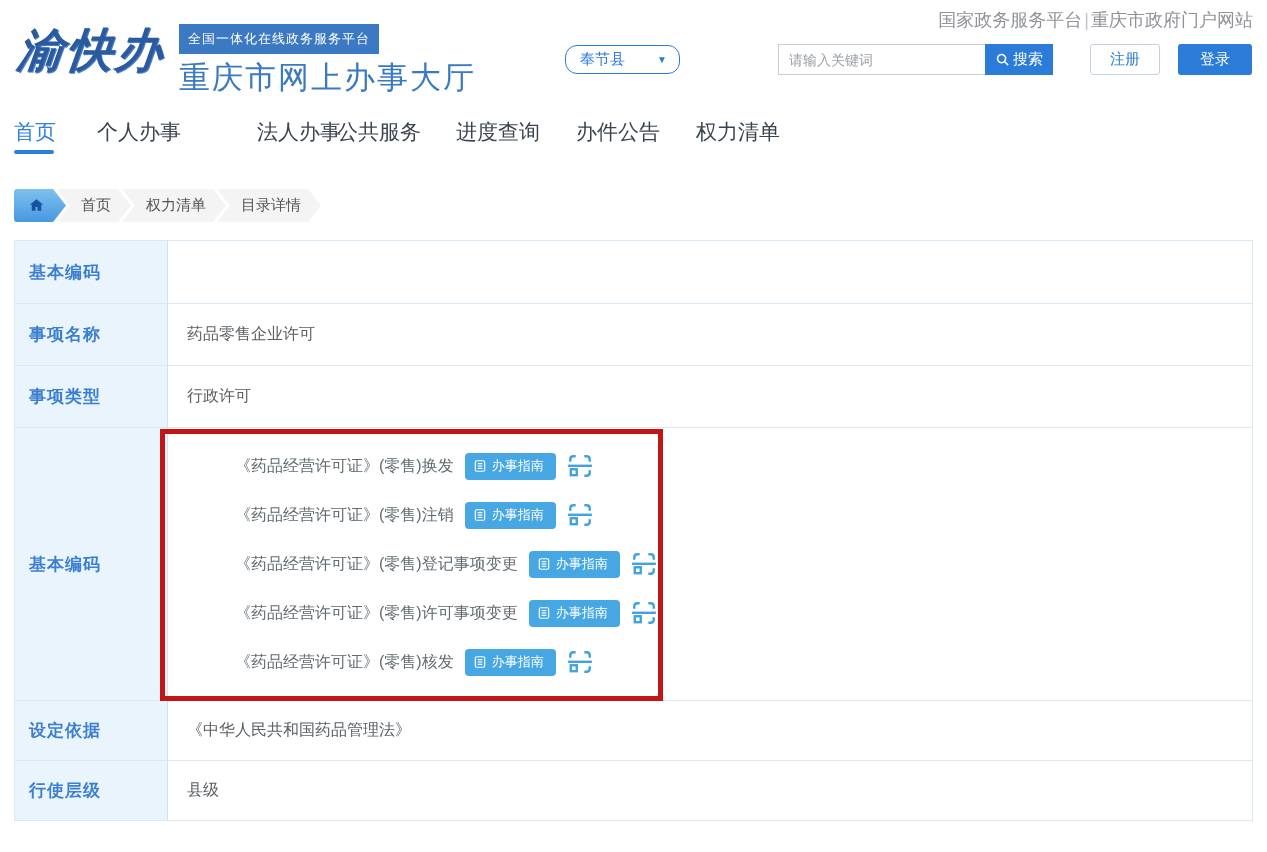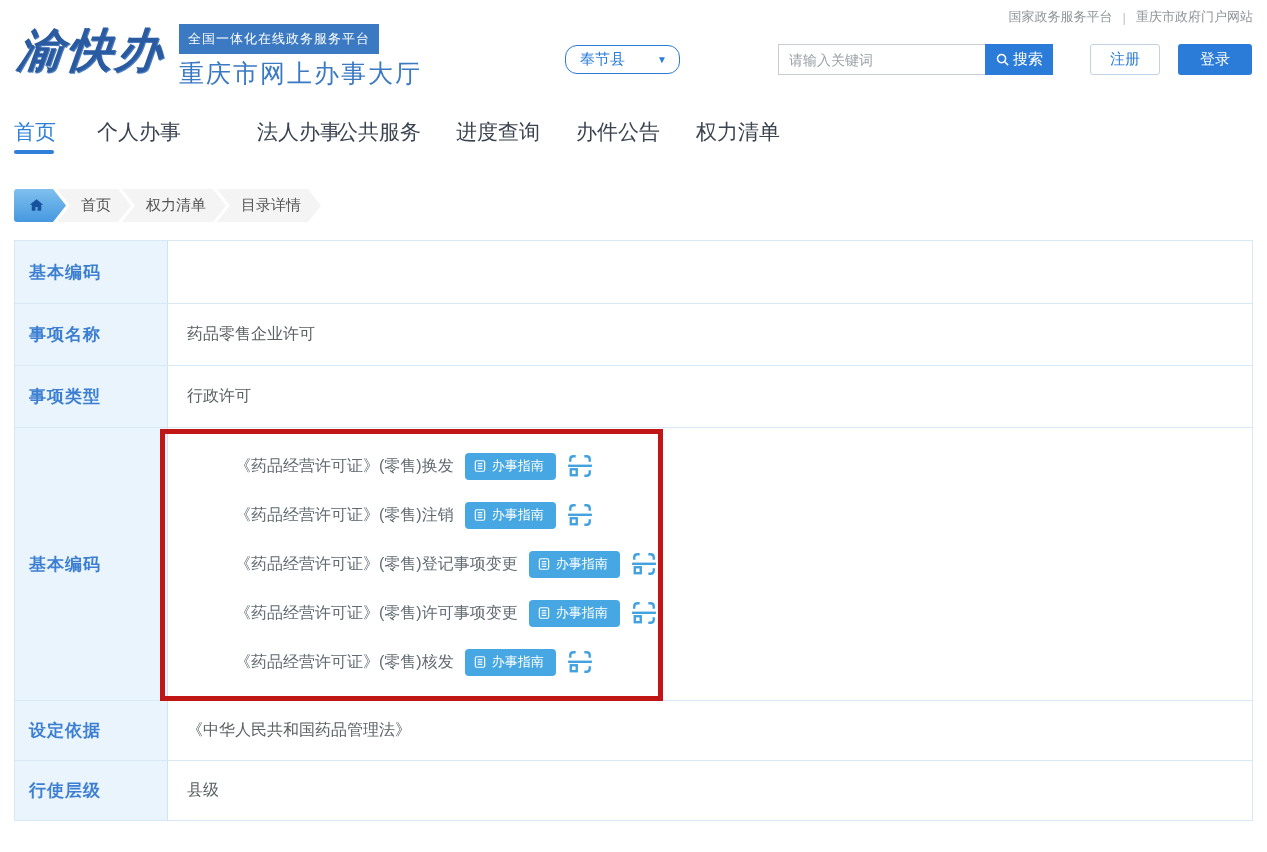--- a/index.html
+++ b/index.html
@@ -2,33 +2,33 @@
 <html><head>
 <meta charset="utf-8">
 <style>
   * { margin:0; padding:0; box-sizing:border-box; }
   html,body { background:#fff; }
   .page {
     position:relative; width:1267px; height:852px; background:#fff; overflow:hidden;
     font-family:"Liberation Sans","DejaVu Sans",sans-serif; color:#333;
   }
   
-  .top-links { position:absolute; top:8px; right:14px; font-size:13px; color:#8f9398; display:flex; gap:10px; align-items:center; }
+  .top-links { position:absolute; top:8px; right:14px; font-size:18px; color:#8f9398; display:flex; gap:2px; align-items:center; }
   .top-links .sep { color:#c0c4c8; }
   .top-links span[data-interactable="true"] { cursor:pointer; }
   
   .logo-wrap { position:absolute; left:18px; top:20px; display:flex; align-items:flex-start; }
   .logo-text {
     font-style:italic; font-weight:bold; font-size:46px; line-height:60px;
     color:#2a5aa0; letter-spacing:3px; transform:skewX(-6deg);
     text-shadow:1px 1px 0 #4d7fc0;
   }
   .logo-right { margin-left:14px; padding-top:4px; }
   .logo-badge { display:inline-block; background:#3b7ac2; color:#fff; font-size:13px; padding:6px 9px; letter-spacing:1px; }
-  .site-title { color:#3b7ac2; font-size:25px; letter-spacing:2px; margin-top:3px; }
+  .site-title { color:#3b7ac2; font-size:31px; letter-spacing:2px; margin-top:3px; }
   .region-select {
     position:absolute; left:565px; top:45px; width:115px; height:29px;
     border:1px solid #2b7bd9; border-radius:12px; background:#fff; color:#2b7bd9;
     font-size:15px; display:flex; align-items:center; justify-content:space-between;
     padding:0 12px 0 14px; cursor:pointer;
   }
   .region-caret { font-size:10px; color:#2b7bd9; }
   .search-wrap { position:absolute; left:778px; top:44px; display:flex; }
   .search-input {
     width:207px; height:31px; border:1px solid #c9cdd1; border-right:none; background:#fff;

